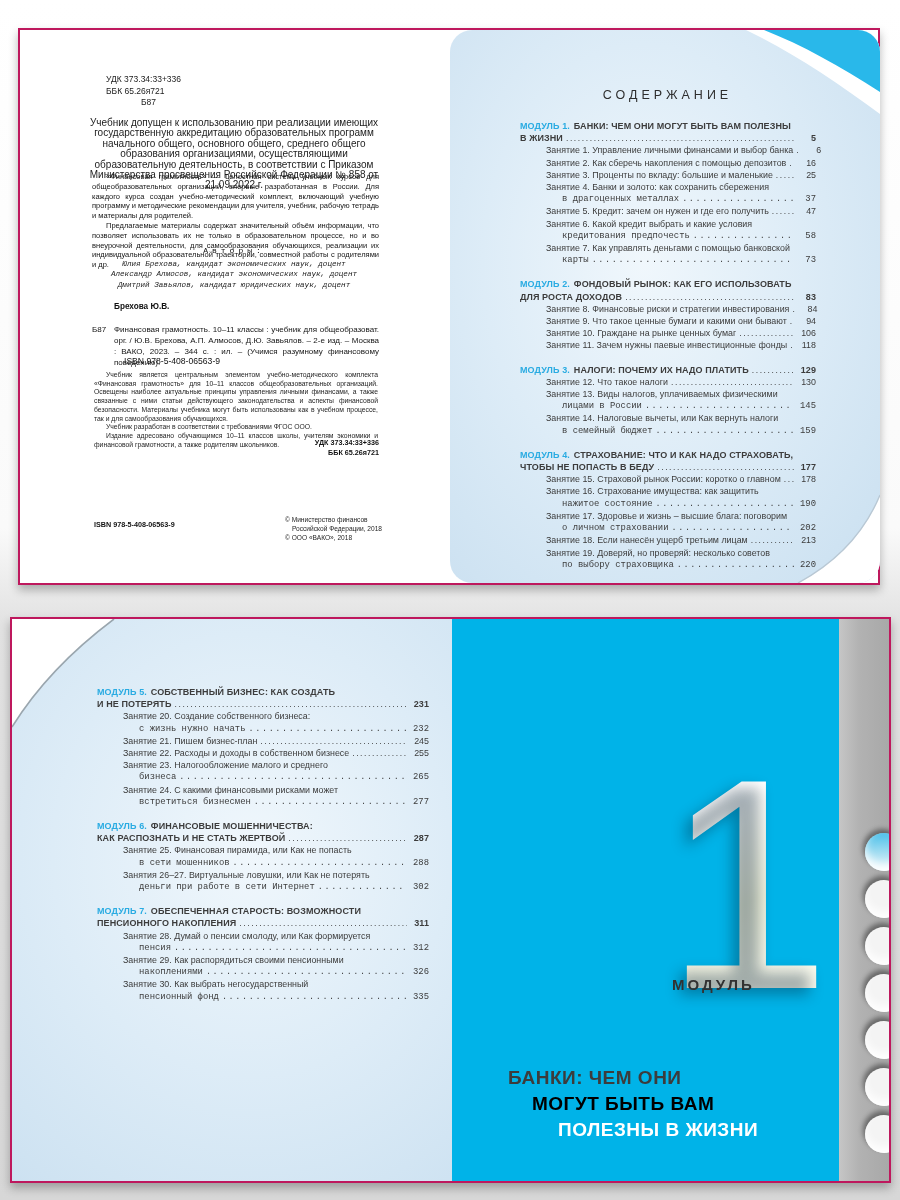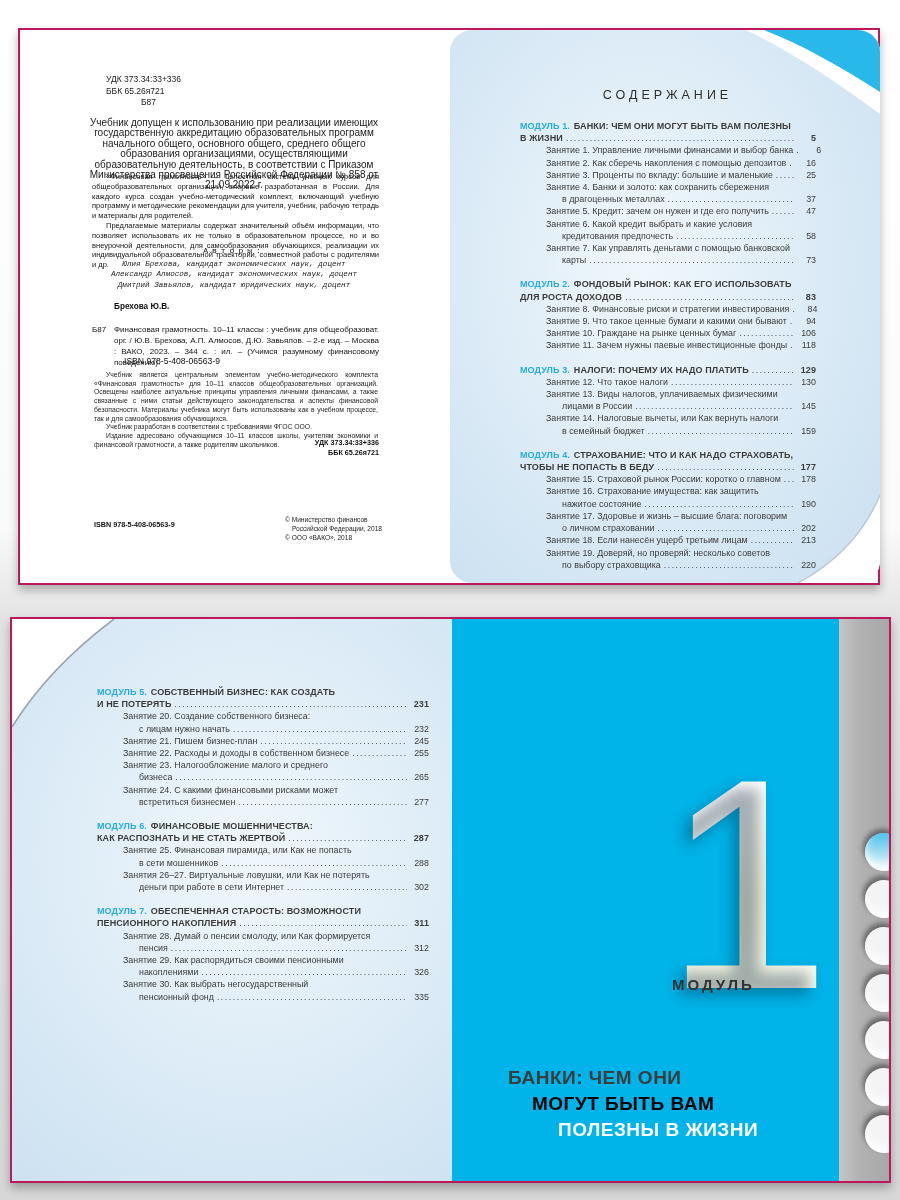--- a/index.html
+++ b/index.html
@@ -50,21 +50,21 @@
   .toc-heading { position:absolute; left:70px; top:58px; width:295px; text-align:center; font-size:12.5px; letter-spacing:4px; color:#2e2e2e; }
   .toc-list { position:absolute; }
   #toc-list-1 { left:70px; top:90px; width:296px; }
   #toc-list-2 { left:85px; top:67px; width:332px; }
   .toc-module { margin-top:12px; }
   .toc-module:first-child { margin-top:0; }
   .trow { display:flex; align-items:baseline; white-space:nowrap; font-size:8.9px; line-height:12.2px; color:#3c3c3c; }
   .mrow { font-weight:bold; font-size:9px; letter-spacing:0.1px; }
   .mlabel { color:#29abe2; margin-right:4px; }
   .lrow { padding-left:26px; font-weight:normal; }
-  .lrow.cont { padding-left:42px; }
+  .lrow.cont { padding-left:42px;font-family:Liberation Mono, monospace; }
   .dots { flex:1; overflow:hidden; white-space:nowrap; letter-spacing:1.6px; padding:0 3px; font-weight:normal; font-size:8.5px; color:#3c3c3c; }
   .pg { flex:0 0 22px; width:22px; text-align:right; font-weight:normal; }
   .mrow .pg { font-weight:bold; }
 
   
   #module-panel { position:absolute; left:440px; top:0; width:387px; height:100%; background:#00b3e8; overflow:hidden; }
   #binder-strip { position:absolute; left:827px; top:0; width:50px; height:100%; background:linear-gradient(90deg,#c6c6c6 0%,#b2b2b2 40%,#a8a8a8 100%); overflow:hidden; }
   .binder-hole { position:absolute; left:26px; width:38px; height:38px; border-radius:50%; background:#f4f4f4;
     box-shadow:-2px -4px 5px rgba(0,0,0,0.40), inset 0 -6px 8px rgba(255,255,255,0.9); }
   .binder-hole.tinted { background:linear-gradient(180deg,#4cc0ea 0%,#a8dff2 55%,#e8f5fb 100%); }
@@ -321,21 +321,21 @@
           </div>
           <div class="trow mrow">
             <span class="t">И НЕ ПОТЕРЯТЬ</span>
             <span class="dots">......................................................................................................................................................</span>
             <span class="pg">231</span>
           </div>
           <div class="trow lrow">
             <span class="t">Занятие 20. Создание собственного бизнеса:</span>
           </div>
           <div class="trow lrow cont">
-            <span class="t">с лицам нужно начать</span>
+            <span class="t">с жизнь нужно начать</span>
             <span class="dots">......................................................................................................................................................</span>
             <span class="pg">232</span>
           </div>
           <div class="trow lrow">
             <span class="t">Занятие 21. Пишем бизнес-план</span>
             <span class="dots">......................................................................................................................................................</span>
             <span class="pg">245</span>
           </div>
           <div class="trow lrow">
             <span class="t">Занятие 22. Расходы и доходы в собственном бизнесе</span>

